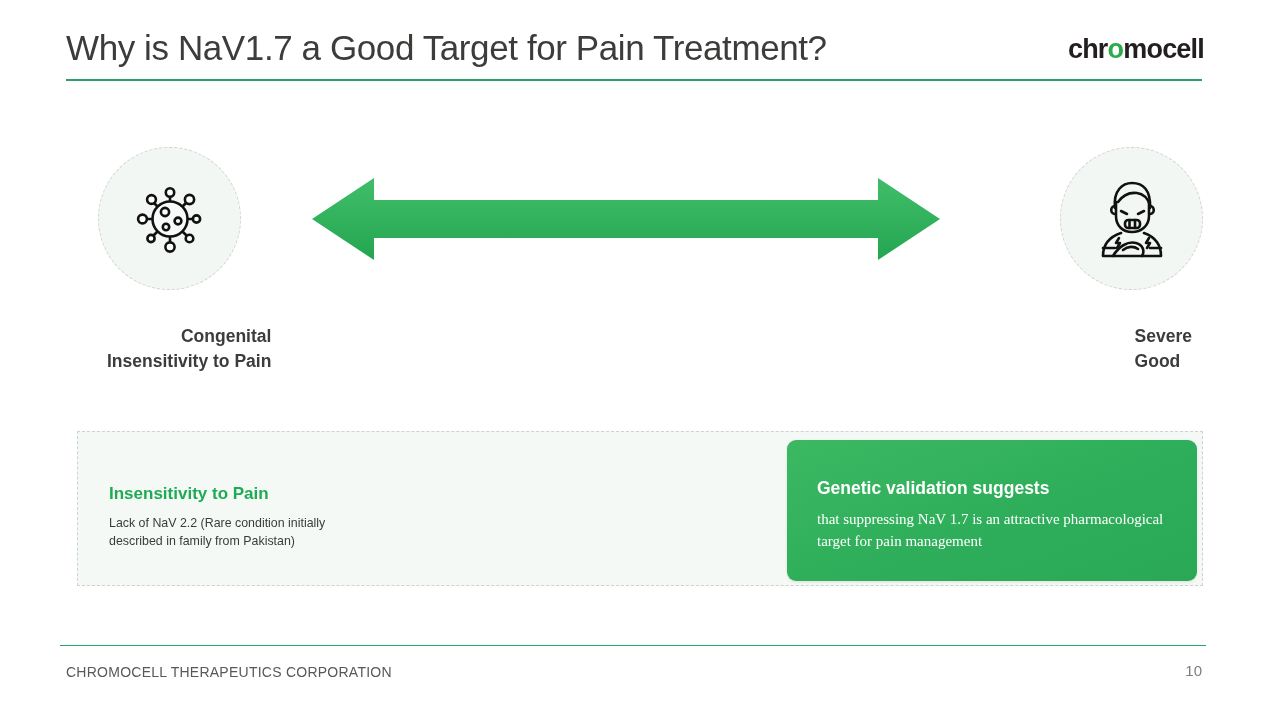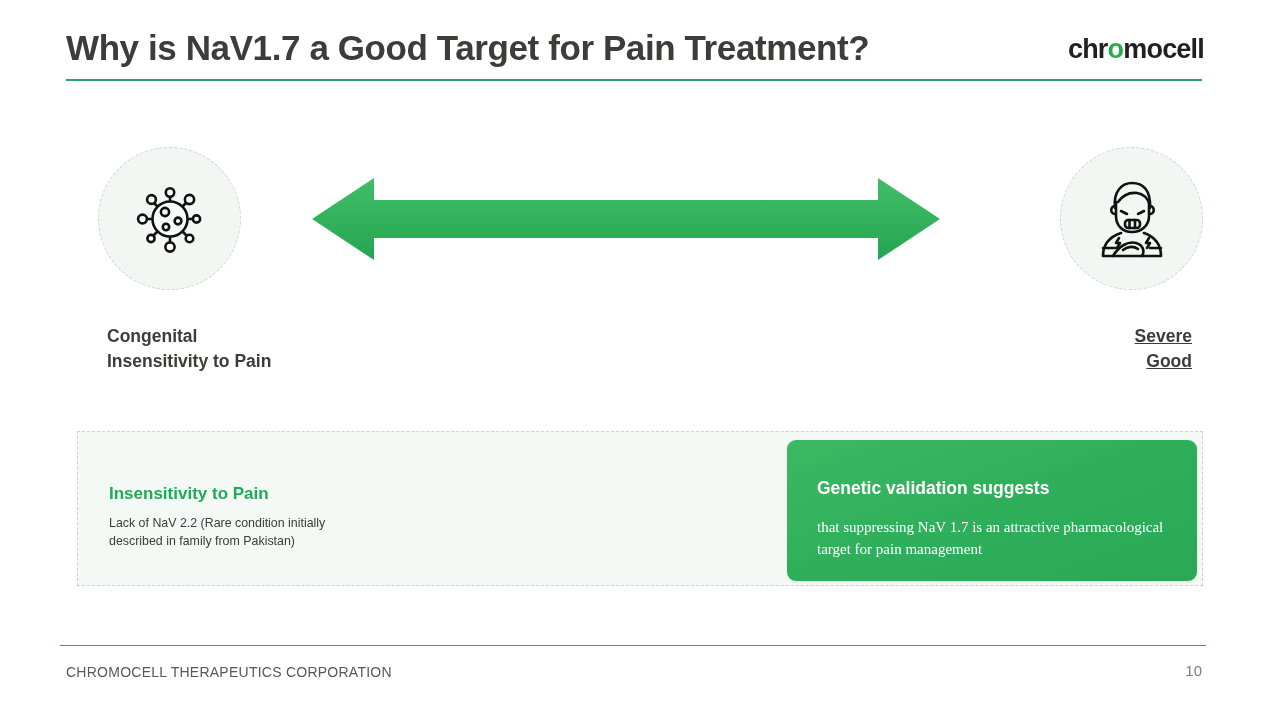--- a/index.html
+++ b/index.html
@@ -18,21 +18,21 @@
     background: #ffffff;
     overflow: hidden;
   }
 
   
   #slide-title {
     position: absolute;
     left: 66px;
     top: 28px;
     font-size: 35px;
-    font-weight: bold;
+    font-weight: normal;
     color: #3c3c3b;
     letter-spacing: -0.4px;
     white-space: nowrap;
   }
   #title-rule {
     position: absolute;
     left: 66px;
     top: 79px;
     width: 1136px;
     height: 1.6px;
@@ -74,23 +74,23 @@
     height: 86px;
   }
 
   .spectrum-caption {
     position: absolute;
     font-size: 17.5px;
     font-weight: bold;
     color: #3c3c3b;
     line-height: 1.42;
   }
-  #caption-left   { left: 107px; top: 324px; text-align: left; }
+  #caption-left   { left: 107px; top: 324px; text-align: right; }
   #caption-center { left: 451px; top: 324px; width: 380px; text-align: center; }
-  #caption-right  { right: 88px; top: 324px; text-align: right; text-decoration: underline; }
+  #caption-right  { right: 88px; top: 324px; text-align: left; }
 
   
   #info-panel {
     position: absolute;
     left: 77px;
     top: 431px;
     width: 1126px;
     height: 155px;
     box-sizing: border-box;
     background: #f4f9f6;
@@ -126,21 +126,21 @@
     box-sizing: border-box;
     border-radius: 9px;
     background: linear-gradient(160deg, #3cb862 0%, #2eae5a 55%, #2aa855 100%);
     box-shadow: 0 1px 3px rgba(0,0,0,0.10);
     padding: 38px 28px 0 30px;
   }
   #genetic-card .card-head {
     font-size: 17.5px;
     font-weight: bold;
     color: #ffffff;
-    margin-bottom: 18px;
+    margin-bottom: 10px;
     line-height: 1.2;
   }
   #genetic-card .card-body {
     font-size: 15px;
     color: #ffffff;
     line-height: 1.45;
     font-family: Liberation Serif, serif;
   }
 
   

